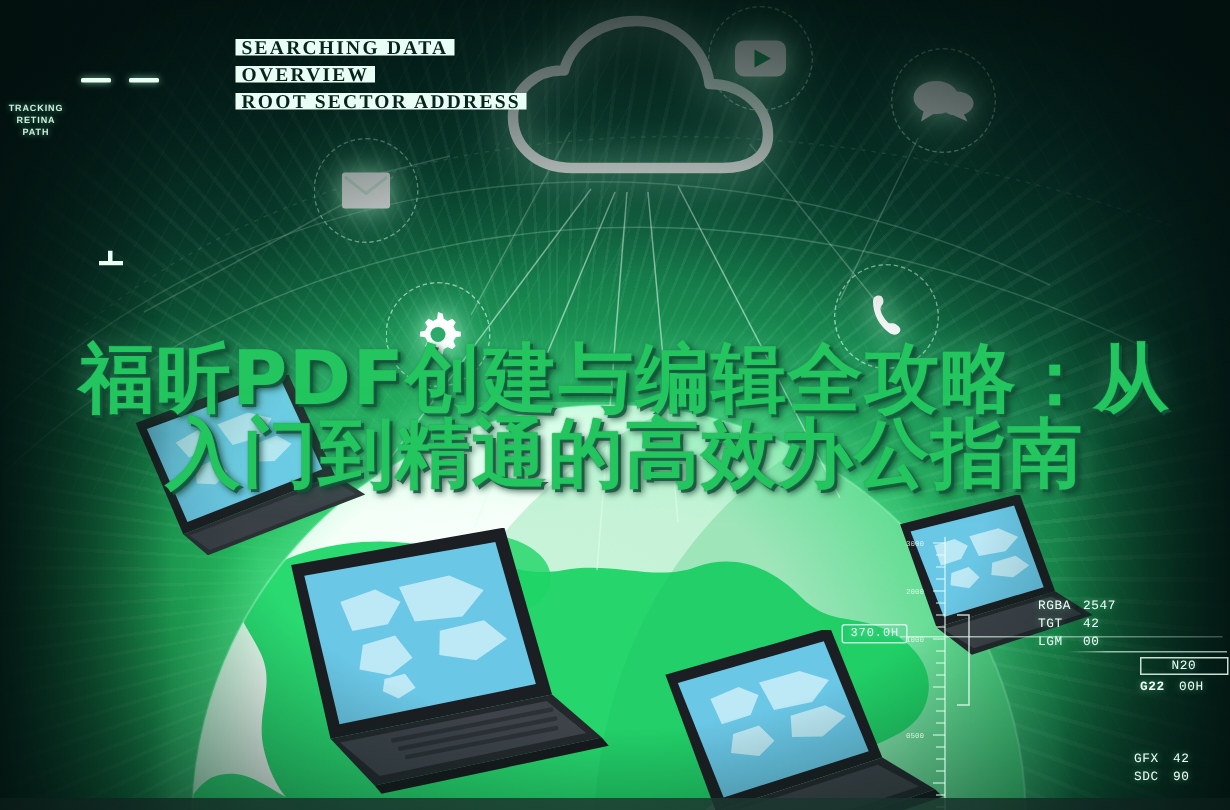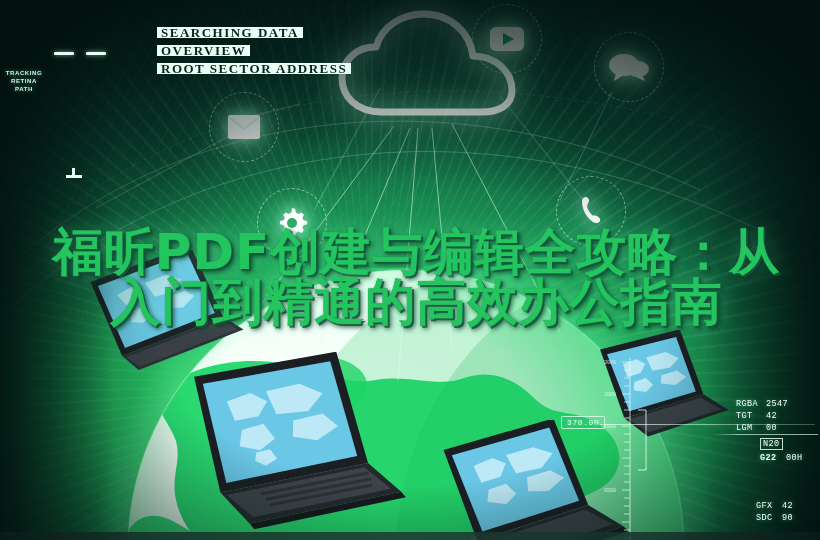--- a/index.html
+++ b/index.html
@@ -117,21 +117,21 @@
     color:#f2fff9;
     line-height:12px;
     letter-spacing:.4px;
     text-shadow:0 0 5px rgba(120,255,190,.55);
   }
   .readout .row{display:flex;}
   .readout .k{width:30px;}
   .readout .v{width:26px;}
   .boxed{
     border:1px solid rgba(235,255,245,.85);
-    padding:0 2px;
+    padding:0 20px;
     display:inline-block;
     line-height:10px;
   }
   #readout-sep{
     position:absolute;left:712px;top:434px;width:106px;height:1px;
     background:linear-gradient(to right, rgba(220,255,240,0), rgba(220,255,240,.65) 25%, rgba(220,255,240,.65));
   }
 
   
   #ruler{position:absolute;left:592px;top:358px;width:60px;height:204px;}
@@ -482,21 +482,21 @@
       </g>
       <g fill="none" stroke="rgba(235,255,245,.8)" stroke-width="1">
         <path d="M46 52 L54 52 L54 112 L46 112"></path>
       </g>
     </svg>
   </div>
 
   <div id="hline"></div>
   <div id="value-chip">370.0H</div>
 
-  <div class="readout" style="left:736px;top:398px;">
+  <div class="readout" style="left:692px;top:398px;">
     <div class="row">
       <span class="k">RGBA</span>
       <span class="v">2547</span>
     </div>
     <div class="row">
       <span class="k">TGT</span>
       <span class="v">42</span>
     </div>
     <div class="row">
       <span class="k">LGM</span>

